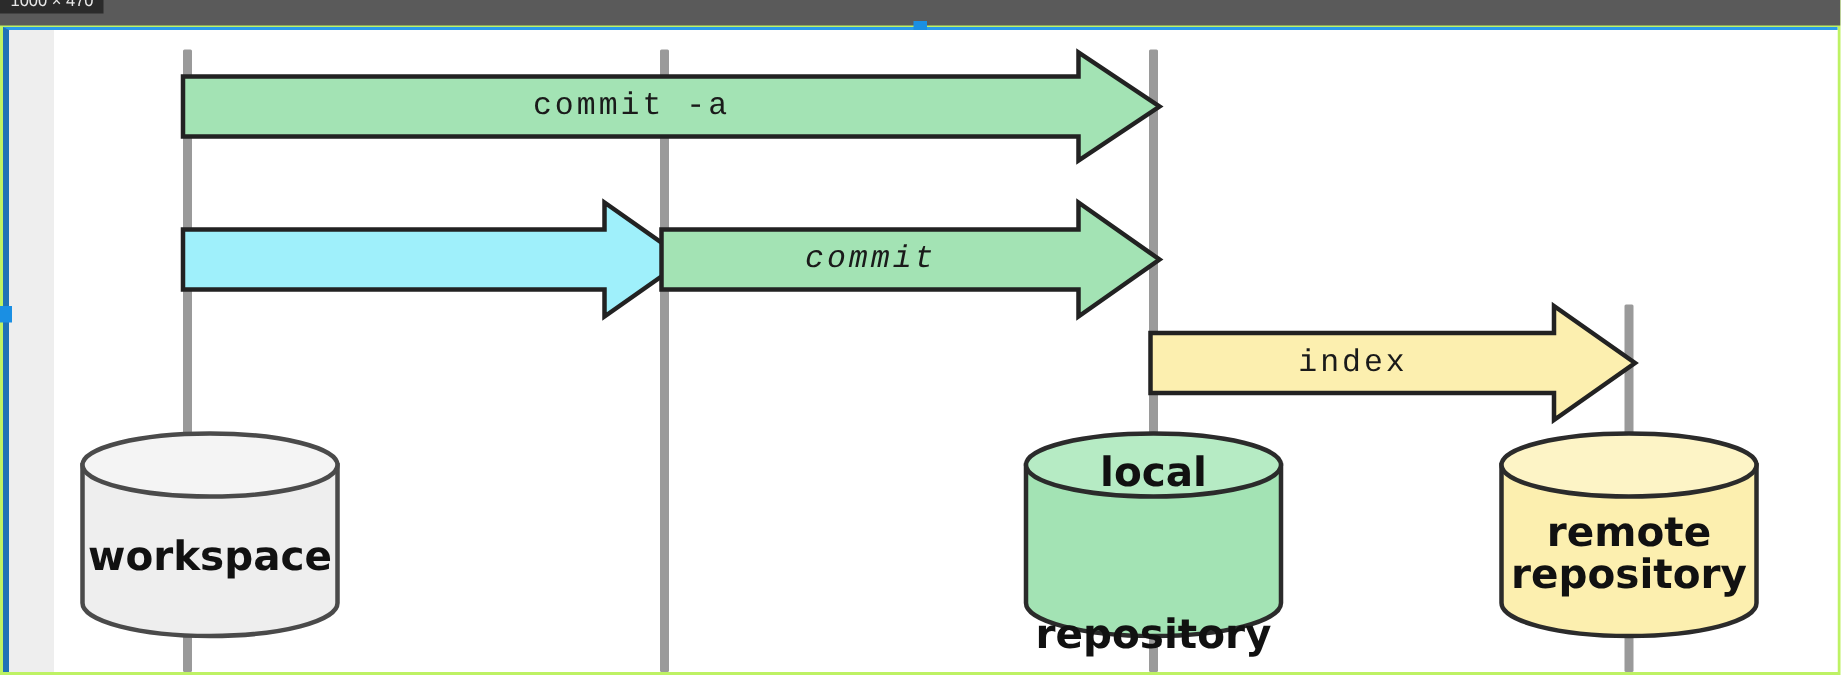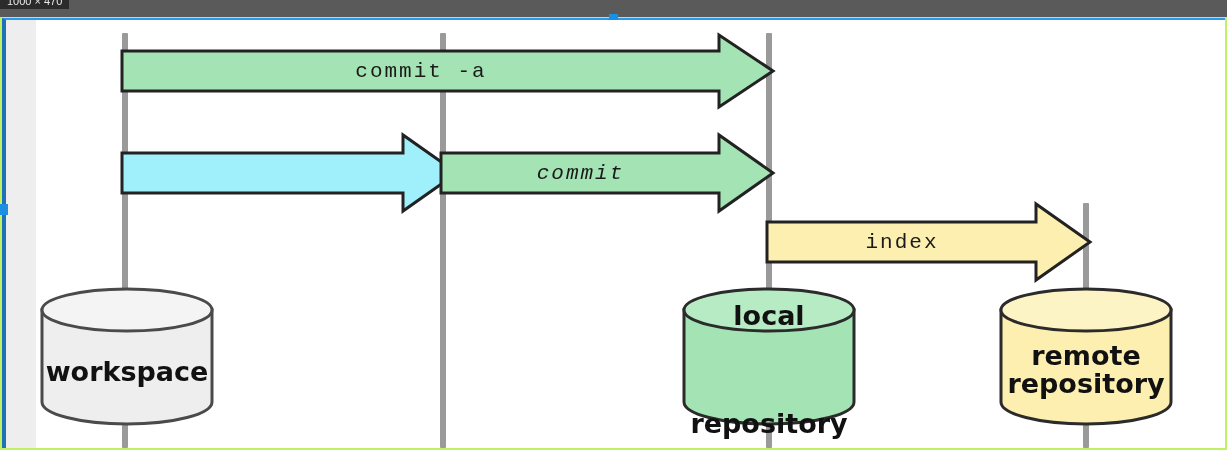--- a/index.html
+++ b/index.html
@@ -112,21 +112,21 @@
       <div class="arrow-label" style="width:281px;">commit</div>
     </div>
 
     <div class="arrow" style="left:730px;top:183px;width:325px;height:78px;">
       <svg width="325" height="78" viewBox="0 0 325 78">
         <polygon points="1,19 270,19 270,1 324,39 270,77 270,59 1,59" fill="#fcefaf" stroke="#222222" stroke-width="3" stroke-linejoin="miter"></polygon>
       </svg>
       <div class="arrow-label" style="width:272px;">index</div>
     </div>
 
-    <div class="cyl" style="left:3px;top:268px;width:176px;height:136px;">
+    <div class="cyl" style="left:16px;top:268px;width:176px;height:136px;">
       <svg width="176" height="136" viewBox="0 0 176 136">
         <path d="M3,22 L3,114 A85,22 0 0 0 173,114 L173,22 Z" fill="#eeeeee" stroke="#4a4a4a" stroke-width="3"></path>
         <ellipse cx="88" cy="22" rx="85" ry="21" fill="#f4f4f4" stroke="#4a4a4a" stroke-width="3"></ellipse>
       </svg>
       <div class="cyl-label" style="padding-top:16px;">
         <span>workspace</span>
       </div>
     </div>
 
 

